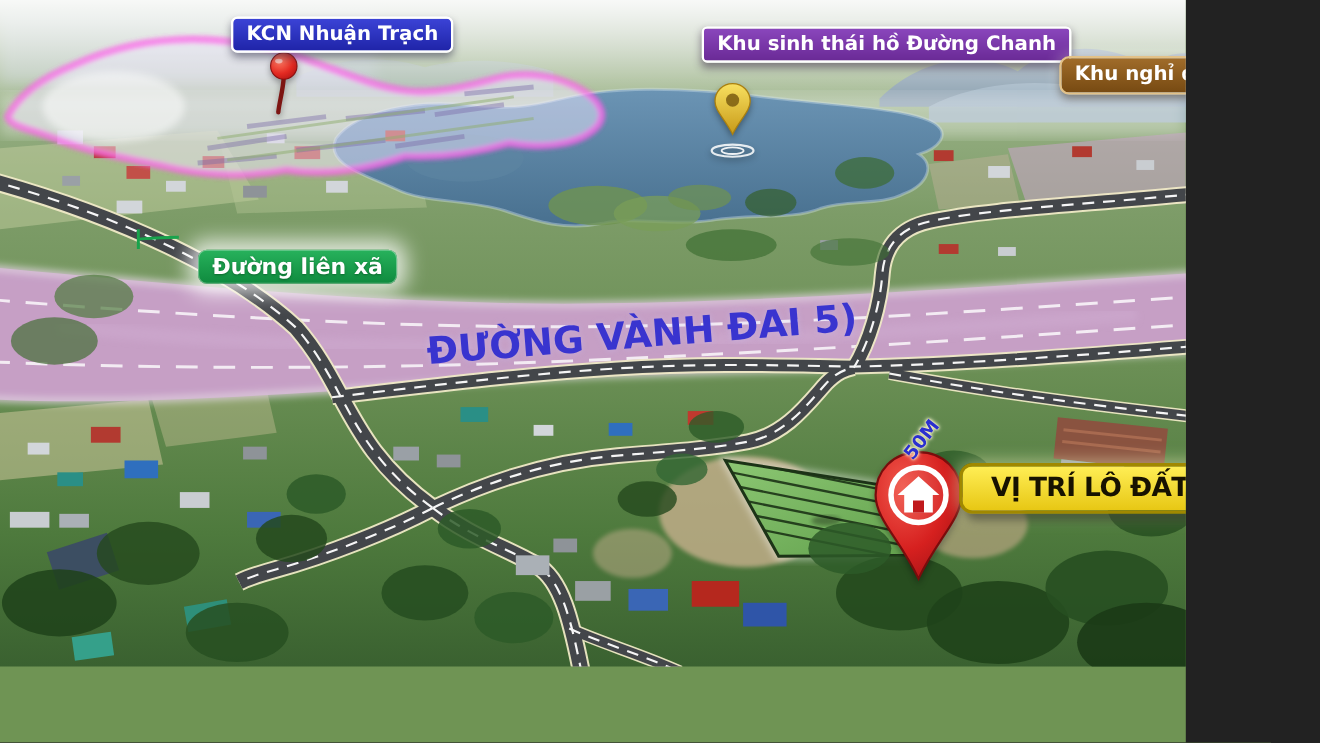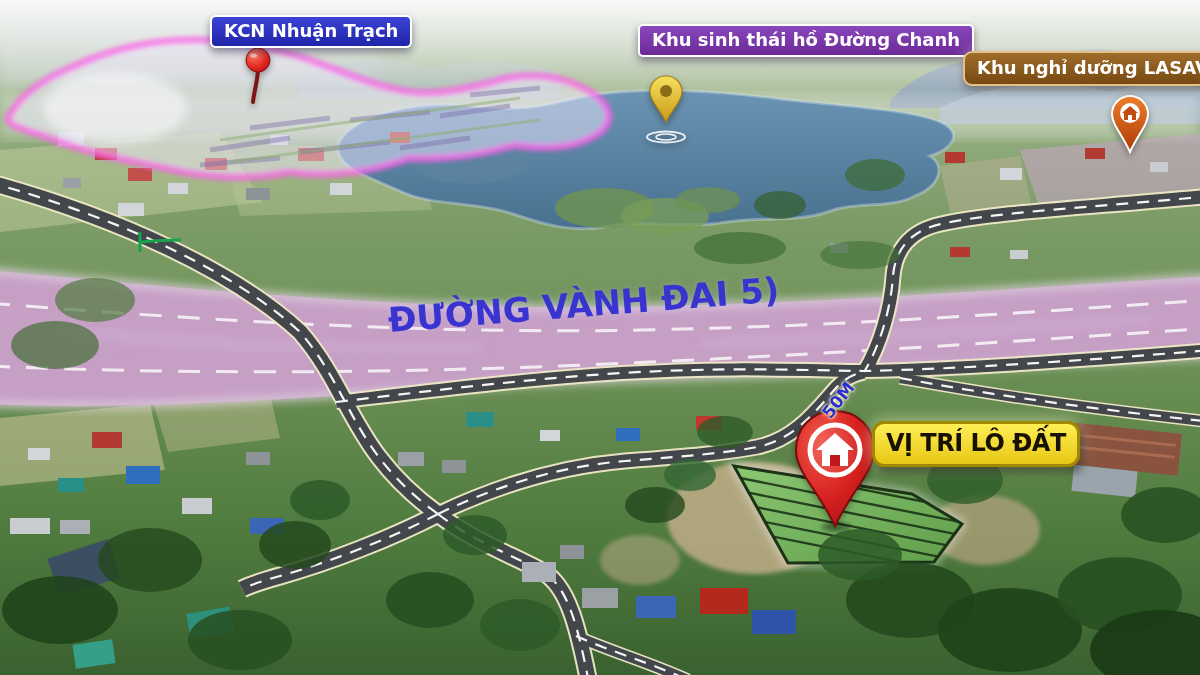--- a/index.html
+++ b/index.html
@@ -1,35 +1,35 @@
 <!DOCTYPE html>
 <html><head>
 <meta charset="utf-8">
 <style>
   html,body{margin:0;padding:0;background:#222;}
-  #stage{position:relative;width:1200px;height:675px;overflow:hidden;
+  #stage{position:relative;width:1078px;height:675px;overflow:hidden;
          font-family:"DejaVu Sans",sans-serif;background:#6f9454;}
   #stage svg.scene{position:absolute;inset:0;display:block;}
   .overlay{position:absolute;}
   .sign{position:absolute;font-weight:bold;color:#fff;white-space:nowrap;line-height:1.15;}
   .sign-blue{left:210px;top:15px;font-size:18px;padding:4px 12px;border:2px solid #fff;border-radius:6px;
     background:linear-gradient(#3b43d6,#1f24a8);
     box-shadow:0 4px 8px rgba(0,0,30,.45),0 0 14px rgba(255,255,255,.35);}
   .sign-purple{left:638px;top:24px;font-size:18px;padding:4px 12px;border:2px solid #fff;border-radius:5px;
     background:linear-gradient(#8a46bc,#6a2a96);
     box-shadow:0 4px 8px rgba(20,0,30,.45),0 0 14px rgba(255,255,255,.35);}
   .sign-brown{left:963px;top:51px;font-size:18px;padding:5px 12px;border:2px solid #e2c188;border-radius:9px;
     background:linear-gradient(#a06c2a,#774a12);
     box-shadow:0 4px 8px rgba(30,15,0,.45),0 0 14px rgba(255,255,255,.45);}
   .sign-green{background:linear-gradient(#27b25c,#0f8a3e);border-radius:8px;padding:4px 13px;
     font-size:20px;text-shadow:0 1px 2px rgba(0,60,20,.5);
     box-shadow:0 0 18px 9px rgba(255,255,255,.75),inset 0 0 0 1px rgba(255,255,255,.35);}
   .sign-lienxa{left:180px;top:227px;}
   .sign-lienthon{left:528px;top:490px;font-size:19px;}
-  .sign-yellow{left:872px;top:421px;font-size:24px;color:#171200;padding:6px 11px;
+  .sign-yellow{left:872px;top:421px;font-size:24px;color:#171200;padding:6px 26px;
     background:linear-gradient(#ffee55,#e7c714);border:3px solid #a08800;border-radius:12px;
     letter-spacing:-.5px;
     box-shadow:4px 6px 9px rgba(0,0,0,.45),0 0 16px rgba(255,255,200,.6);}
   .ring-road-text{left:388px;top:300px;font-size:34px;font-weight:bold;color:#3934cf;
     transform:rotate(-4.5deg);transform-origin:left center;letter-spacing:0px;
     text-shadow:0 0 6px rgba(200,200,255,.35);}
   .dist-50m{left:818px;top:390px;font-size:17px;font-weight:bold;color:#2a2fd0;
     transform:rotate(-52deg);
     text-shadow:0 0 3px #ffef9a,0 0 2px #fff,0 0 5px #fff;}
   .watermark{left:450px;top:310px;width:330px;text-align:center;pointer-events:none;}
@@ -347,20 +347,21 @@
       <rect x="38" y="47" width="10" height="11" fill="#c0191c"></rect>
     </svg>
   </div>
 
   <div class="sign sign-blue">KCN Nhuận Trạch</div>
 
   <div class="sign sign-purple">Khu sinh thái hồ Đường Chanh</div>
 
   <div class="sign sign-brown">Khu nghỉ dưỡng LASAVER</div>
 
+  <div class="sign sign-green sign-lienxa">Đường liên xã</div>
 
 
   <div class="overlay ring-road-text">ĐƯỜNG VÀNH ĐAI 5)</div>
 
   <div class="overlay dist-50m">50M</div>
 
   <div class="sign sign-yellow">VỊ TRÍ LÔ ĐẤT</div>
 
 
 </div>

